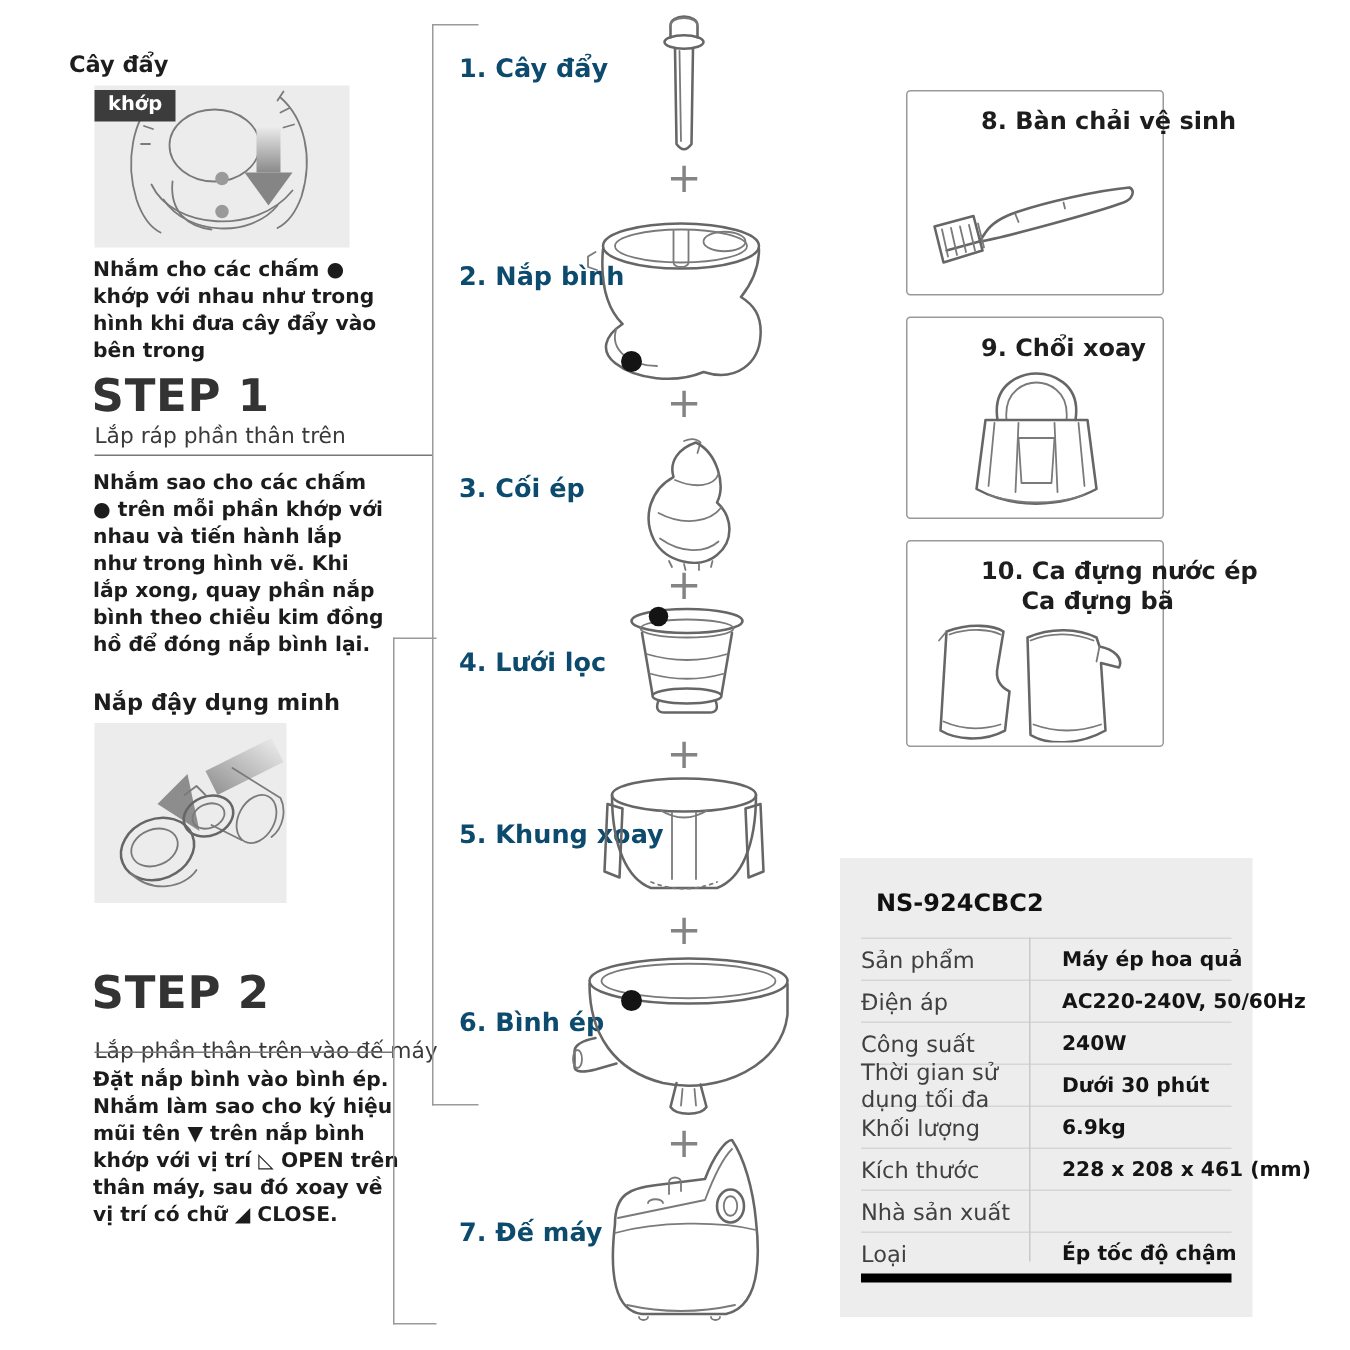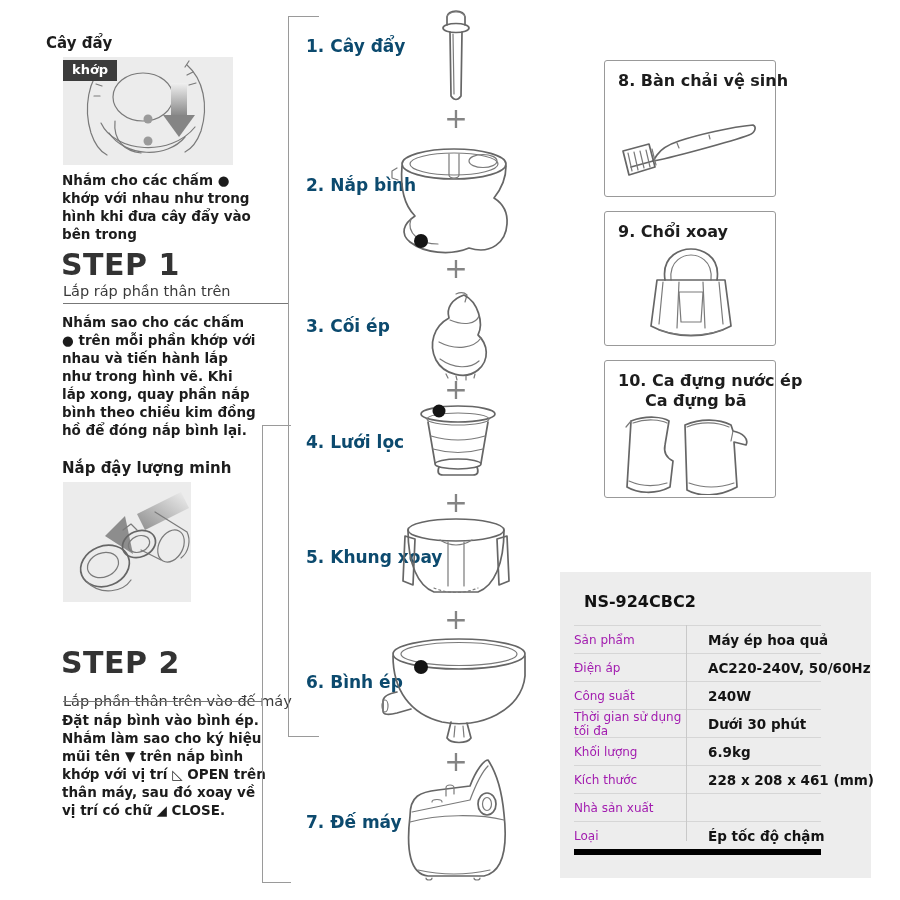--- a/index.html
+++ b/index.html
@@ -10,27 +10,27 @@
   .illu-box{background:#ececec;}
   .badge{background:#3c3c3c;color:#fff;font-size:13px;font-weight:bold;padding:1px 9px 3px;line-height:17px;}
   .step-title{font-size:30px;font-weight:bold;color:#333;letter-spacing:.5px;line-height:1;}
   .step-sub{font-size:14.5px;color:#3a3a3a;font-weight:500;}
   .sep{border-top:1px solid #777;height:0;}
   .body-text{font-size:13.5px;line-height:1.33;font-weight:600;color:#1c1c1c;}
   .part-label{font-size:17px;font-weight:600;color:#0c4a6e;white-space:nowrap;}
   .plus{font-size:28px;color:#848484;text-align:center;line-height:1;}
   .bracket{border:1px solid #9a9a9a;border-right:none;}
   .acc-box{border:1px solid #999;border-radius:3px;background:#fff;box-sizing:border-box;}
-  .acc-label{font-size:16px;font-weight:600;color:#1d1d1d;line-height:1.25;white-space:nowrap;}
-  .spec-panel{background:#ededed;padding-left:36px;}
+  .acc-label{font-size:16px;font-weight:600;color:#1d1d1d;line-height:1.25;white-space:nowrap;margin-left:36px;}
+  .spec-panel{background:#ededed;}
   .spec-model{font-size:16px;font-weight:bold;color:#111;}
   .spec-table{position:absolute;left:14px;top:53px;width:247px;}
   .spec-row{display:flex;align-items:center;height:27px;border-top:1px solid #d6d6d6;}
   .spec-row.last{border-bottom:6px solid #000000;}
-  .spec-label{width:112px;font-size:12px;color:#a21caf;flex:none;}
+  .spec-label{width:112px;font-size:15px;color:#404040;flex:none;}
   .spec-value{padding-left:22px;font-size:13.5px;color:#141414;font-weight:600;white-space:nowrap;}
   .spec-divider{position:absolute;width:1px;background:#c9c9c9;}
   svg{display:block;}
   .line{stroke:#666;fill:none;stroke-width:1.7;stroke-linecap:round;stroke-linejoin:round;}
   .thin{stroke:#7a7a7a;fill:none;stroke-width:1.2;stroke-linecap:round;stroke-linejoin:round;}
   .dot{fill:#141414;stroke:none;}
   .gdot{fill:#9a9a9a;stroke:none;}
 </style>
 </head>
 <body>
@@ -63,21 +63,21 @@
     <div class="abs badge" style="left:0;top:3px;">khớp</div>
   </div>
 
   <div class="abs body-text" style="left:62px;top:172px;width:192px;">Nhắm cho các chấm ● khớp với nhau như trong hình khi đưa cây đẩy vào bên trong</div>
 
   <div class="abs step-title" style="left:61px;top:250px;">STEP 1</div>
   <div class="abs step-sub" style="left:63px;top:283px;">Lắp ráp phần thân trên</div>
   <div class="abs sep" style="left:63px;top:303px;width:225px;"></div>
   <div class="abs body-text" style="left:62px;top:314px;width:196px;">Nhắm sao cho các chấm ● trên mỗi phần khớp với nhau và tiến hành lắp như trong hình vẽ. Khi lắp xong, quay phần nắp bình theo chiều kim đồng hồ để đóng nắp bình lại.</div>
 
-  <div class="abs section-title" style="left:62px;top:459px;">Nắp đậy lượng minh</div>
+  <div class="abs section-title" style="left:62px;top:459px;">Nắp đậy dụng minh</div>
 
   <div class="abs illu-box" style="left:63px;top:482px;width:128px;height:120px;">
     <svg width="128" height="120" viewBox="0 0 128 120">
       <defs>
         <linearGradient id="gradDiag" x1="1" y1="0" x2="0" y2="1">
           <stop offset="0" stop-color="#f0f0f0"></stop>
             <stop offset="1" stop-color="#8d8d8d"></stop>
         </linearGradient>
       </defs>
       <polygon points="74,32 118,10 126,26 82,48" fill="url(#gradDiag)"></polygon>

